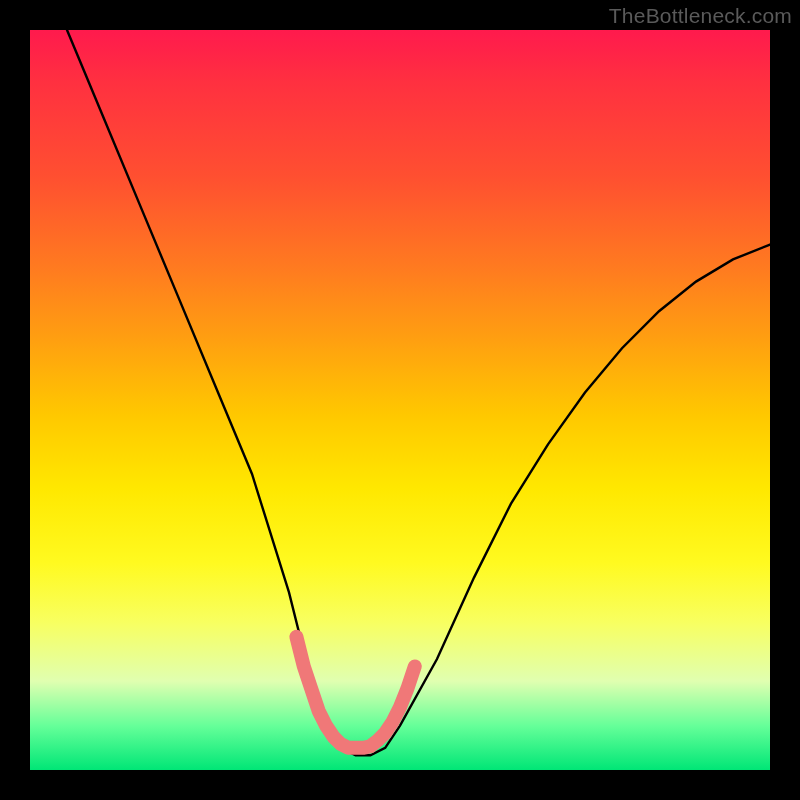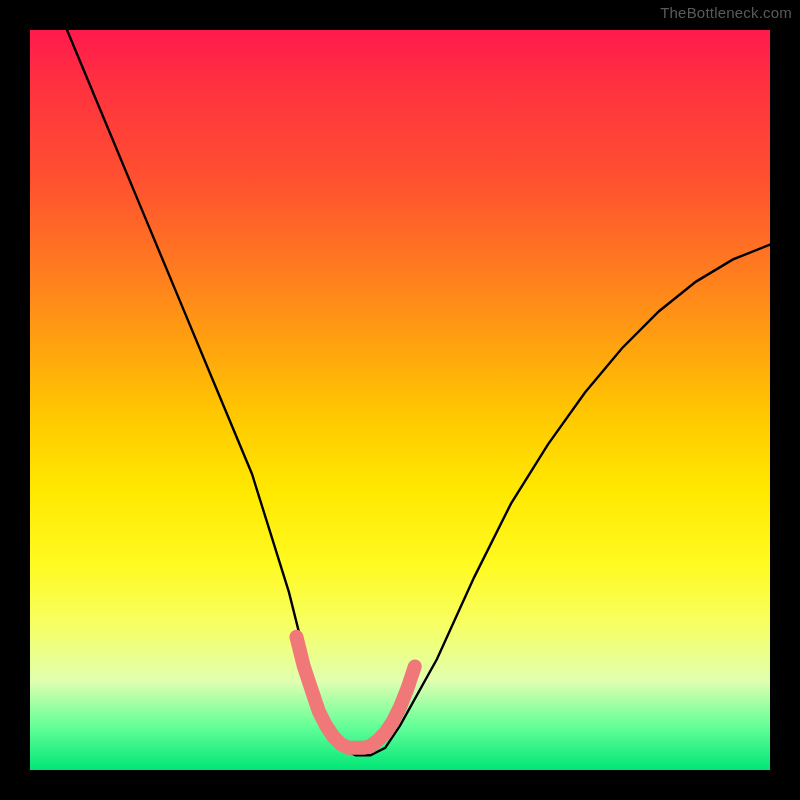--- a/index.html
+++ b/index.html
@@ -34,21 +34,21 @@
     position: absolute;
     left: 0; top: 0;
     width: 740px; height: 740px;
     overflow: visible;
   }
   .watermark {
     position: absolute;
     top: 4px;
     right: 8px;
     font-family: Arial, Helvetica, sans-serif;
-    font-size: 15px;
+    font-size: 21px;
     color: #5a5a5a;
     letter-spacing: 0.2px;
     user-select: none;
     text-align: right;
   }
 </style>
 </head>
 <body>
 
 <div class="stage">

